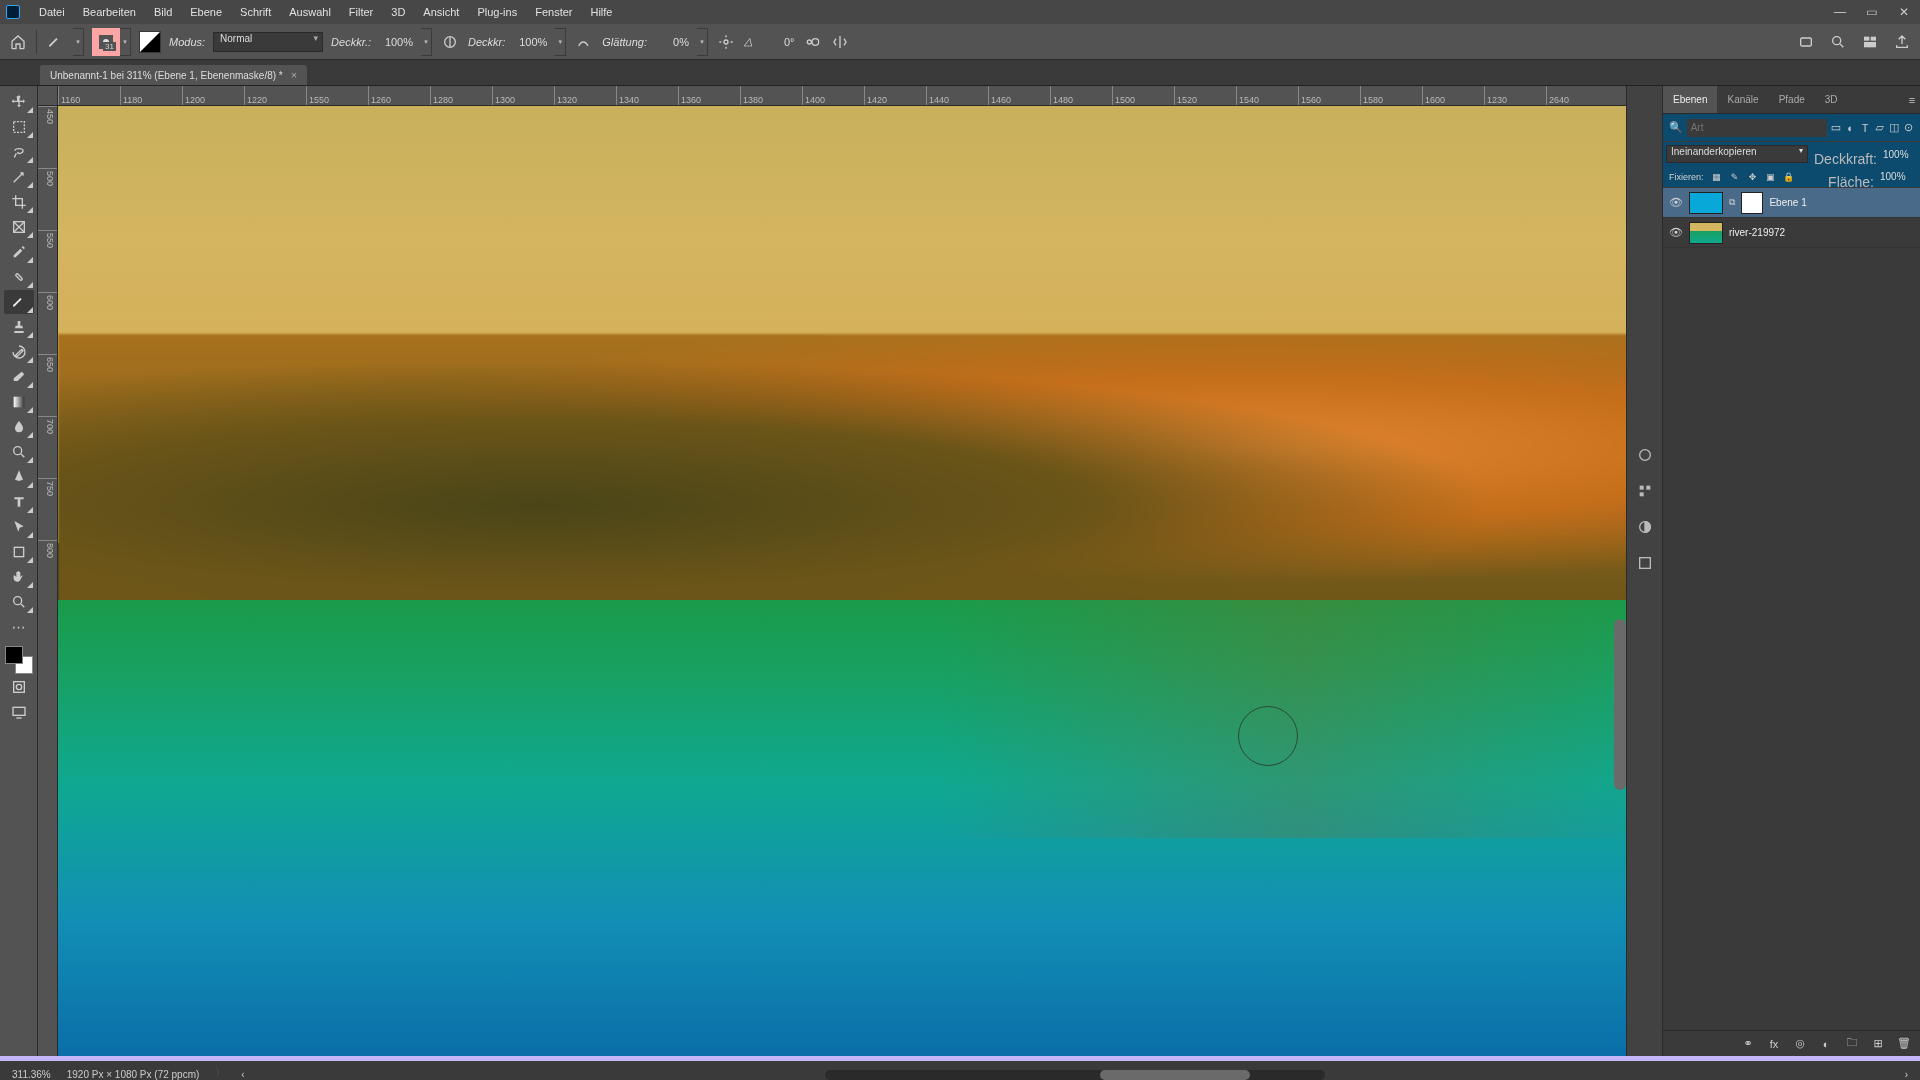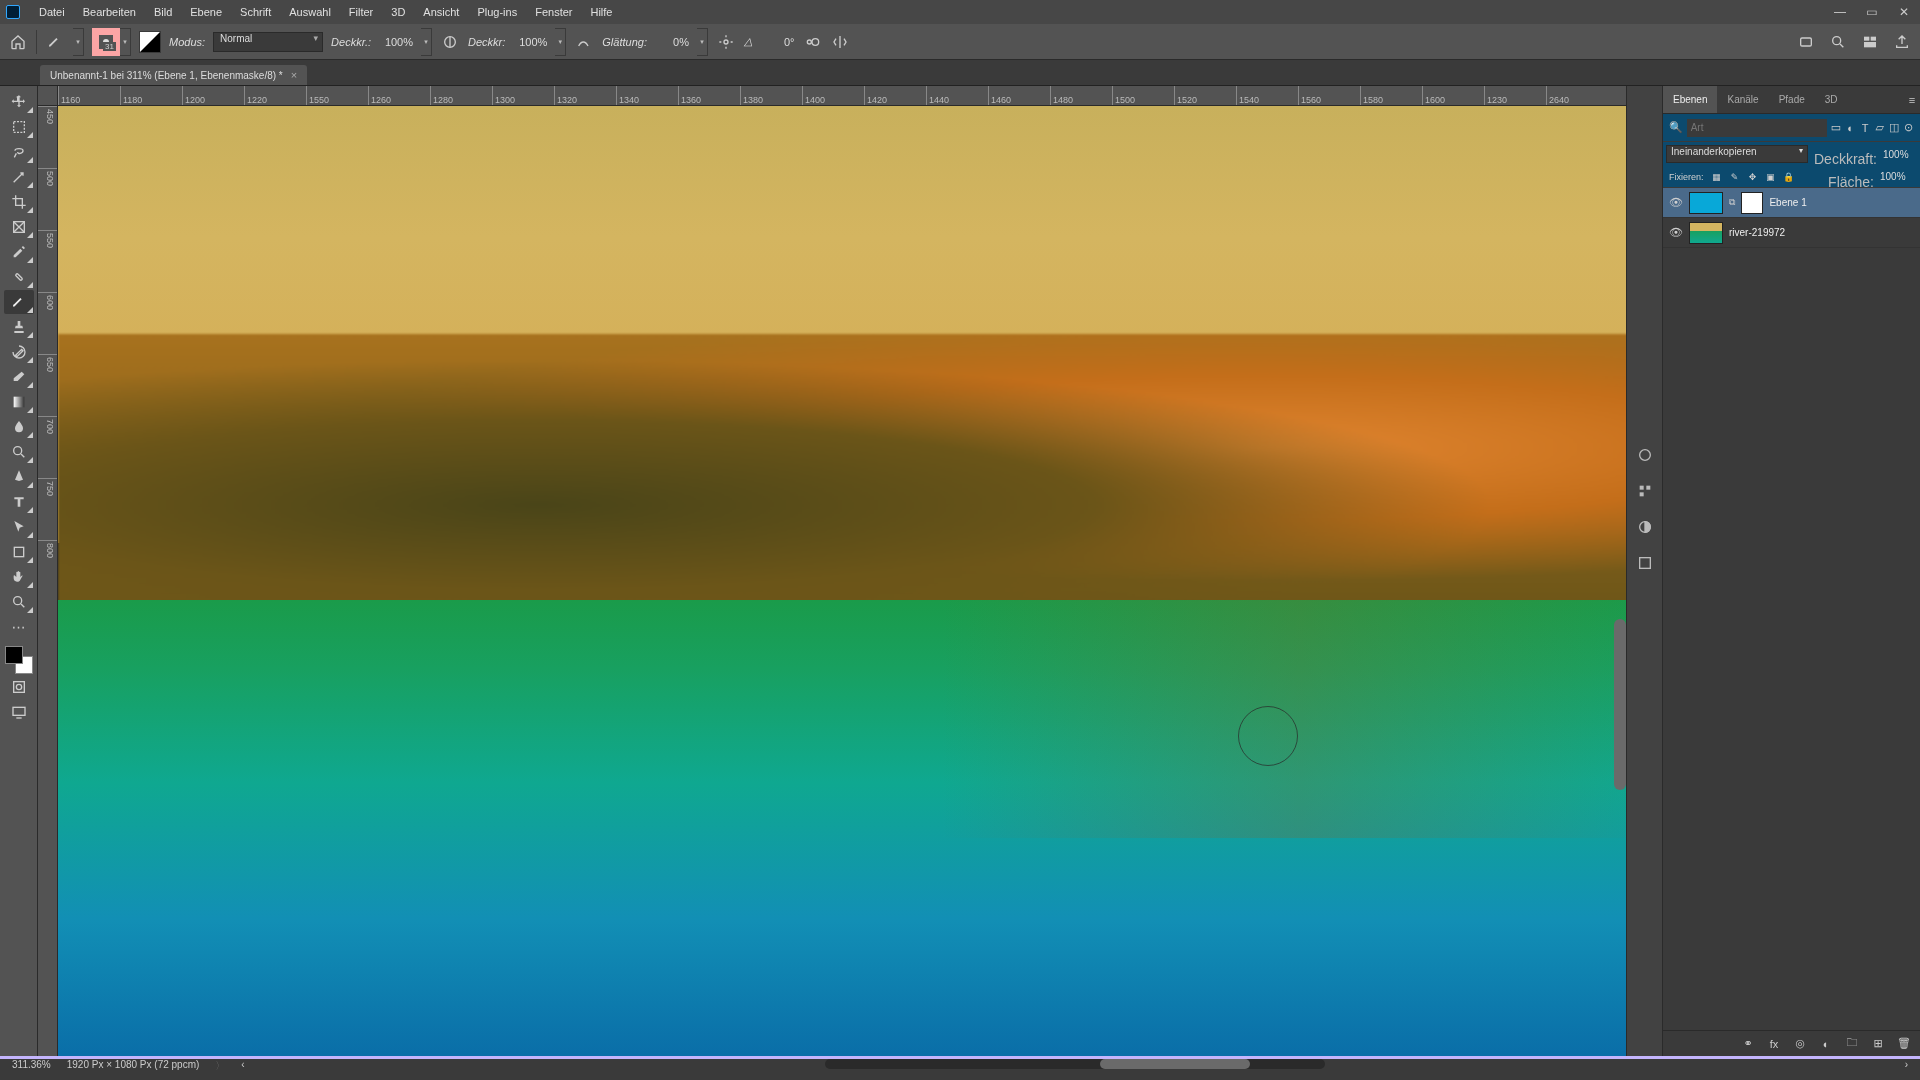--- a/index.html
+++ b/index.html
@@ -91,21 +91,21 @@
 .layer-name { font-size: 10px; color: #eee; }
 
 
 .sidestrip { width: 36px; background: #424242; border-left: 1px solid #2a2a2a; display: flex; flex-direction: column; align-items: center; padding-top: 360px; gap: 18px; }
 .strip-ic { width: 18px; height: 18px; display: flex; align-items: center; justify-content: center; color: #bbb; }
 
 
 .layer-bottom { height: 26px; background: #3a3a3a; border-top: 1px solid #2a2a2a; display: flex; align-items: center; justify-content: flex-end; gap: 10px; padding: 0 8px; }
 
 
-.statusbar { height: 24px; background: #3a3a3a; border-top: 3px solid #c4b5fd; display: flex; align-items: flex-start; padding: 0 12px; gap: 16px; font-size: 10px; color: #ccc; }
+.statusbar { height: 24px; background: #3a3a3a; border-top: 5px solid #c4b5fd; display: flex; align-items: flex-end; padding: 0 12px; gap: 16px; font-size: 10px; color: #ccc; }
 .stat-sep { color: #666; }
 .hscroll { flex: 1; max-width: 500px; margin: 0 auto; height: 10px; background: #2a2a2a; border-radius: 5px; position: relative; }
 .hscroll-thumb { position: absolute; left: 55%; width: 30%; height: 100%; background: #6a6a6a; border-radius: 5px; }
 
 svg { width: 16px; height: 16px; }
 </style>
 </head>
 <body>
 
 <div class="menubar">

